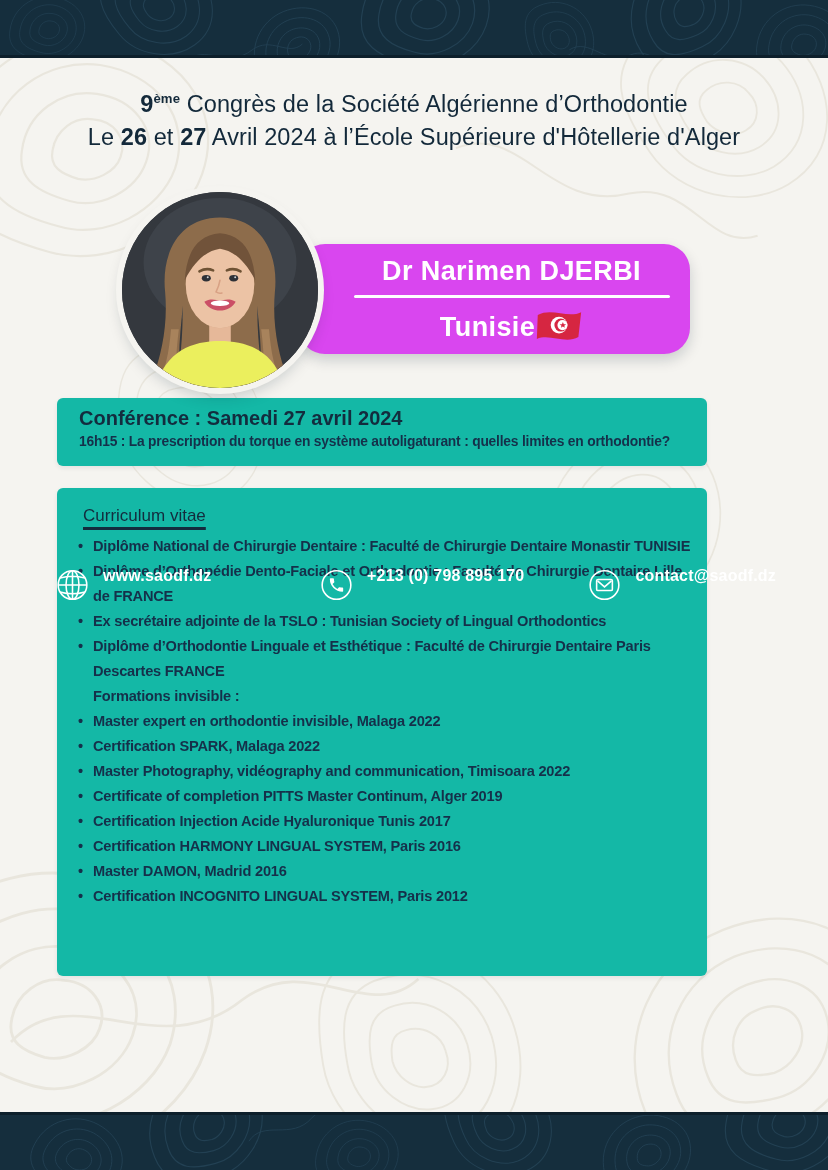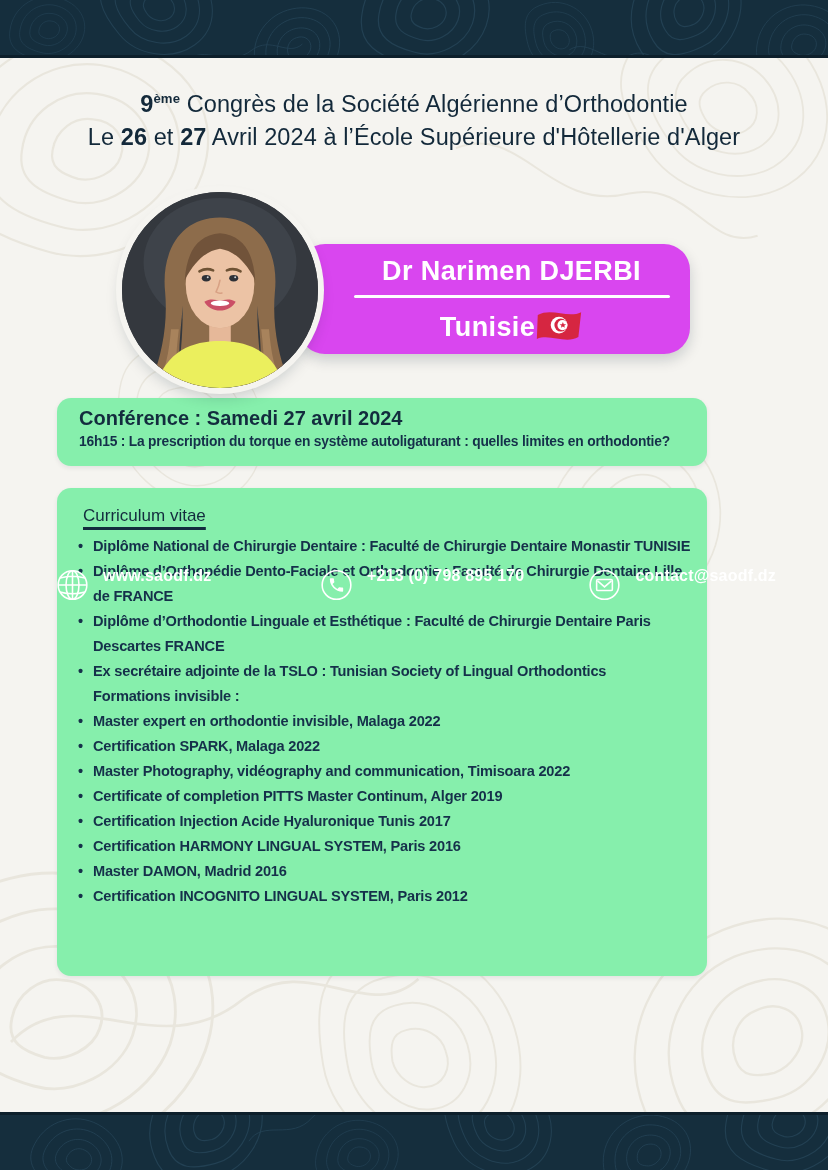--- a/index.html
+++ b/index.html
@@ -26,21 +26,21 @@
 
   .badge{position:absolute;left:299px;top:244px;width:391px;height:110px;background:#d946ef;
     border-radius:26px;z-index:3;display:flex;flex-direction:column;align-items:center;
     justify-content:center;box-sizing:border-box;padding-left:34px;color:#fff;
     box-shadow:0 6px 14px rgba(10,30,45,.18);}
   .badge-name{font-size:27px;font-weight:700;letter-spacing:.4px;}
   .badge-divider{width:316px;height:3px;background:#fff;border-radius:2px;margin:8px 0 6px;}
   .badge-country{display:flex;align-items:flex-end;font-size:27px;font-weight:700;letter-spacing:.4px;}
   .flag-svg{width:48px;height:34px;margin-top:5px;}
 
-  .gray-box{position:absolute;left:57px;width:650px;background:#86efac;border-radius:14px;
+  .gray-box{position:absolute;left:57px;width:650px;background:#14b8a6;border-radius:6px;
     box-sizing:border-box;z-index:1;box-shadow:0 2px 5px rgba(10,30,45,.08);}
   #conf-box{top:398px;height:68px;padding:9px 22px;}
   .conf-title{font-size:20px;font-weight:700;color:#132c3e;}
   .conf-sub{font-size:13.8px;font-weight:700;color:#15304a;margin-top:4px;
     letter-spacing:-.2px;white-space:nowrap;}
 
   #cv-box{top:488px;min-height:488px;padding:18px 16px 14px 18px;}
   .cv-heading{display:inline-block;font-size:17px;font-weight:400;color:#132c3e;margin:0 0 0 8px;
     text-decoration:underline;text-decoration-thickness:2.5px;text-underline-offset:6px;}
   .cv-list{list-style:none;margin:8px 0 0;padding:0;font-size:14.6px;font-weight:700;
@@ -149,22 +149,22 @@
 <section class="gray-box" id="conf-box">
   <div class="conf-title">Conférence : Samedi 27 avril 2024</div>
   <div class="conf-sub">16h15 : La prescription du torque en système autoligaturant : quelles limites en orthodontie?</div>
 </section>
 
 <section class="gray-box" id="cv-box">
   <h2 class="cv-heading">Curriculum vitae</h2>
   <ul class="cv-list">
     <li>Diplôme National de Chirurgie Dentaire : Faculté de Chirurgie Dentaire Monastir TUNISIE</li>
     <li>Diplôme d’Orthopédie Dento-Faciale et Orthodontie : Faculté de Chirurgie Dentaire Lille de FRANCE</li>
+    <li>Ex secrétaire adjointe de la TSLO : Tunisian Society of Lingual Orthodontics</li>
     <li>Diplôme d’Orthodontie Linguale et Esthétique : Faculté de Chirurgie Dentaire Paris Descartes FRANCE</li>
-    <li>Ex secrétaire adjointe de la TSLO : Tunisian Society of Lingual Orthodontics</li>
     <li class="no-bullet">Formations invisible :</li>
     <li>Master expert en orthodontie invisible, Malaga 2022</li>
     <li>Certification SPARK, Malaga 2022</li>
     <li>Master Photography, vidéography and communication, Timisoara 2022</li>
     <li>Certificate of completion PITTS Master Continum, Alger 2019</li>
     <li>Certification Injection Acide Hyaluronique Tunis 2017</li>
     <li>Certification HARMONY LINGUAL SYSTEM, Paris 2016</li>
     <li>Master DAMON, Madrid 2016</li>
     <li>Certification INCOGNITO LINGUAL SYSTEM, Paris 2012</li>
   </ul>

